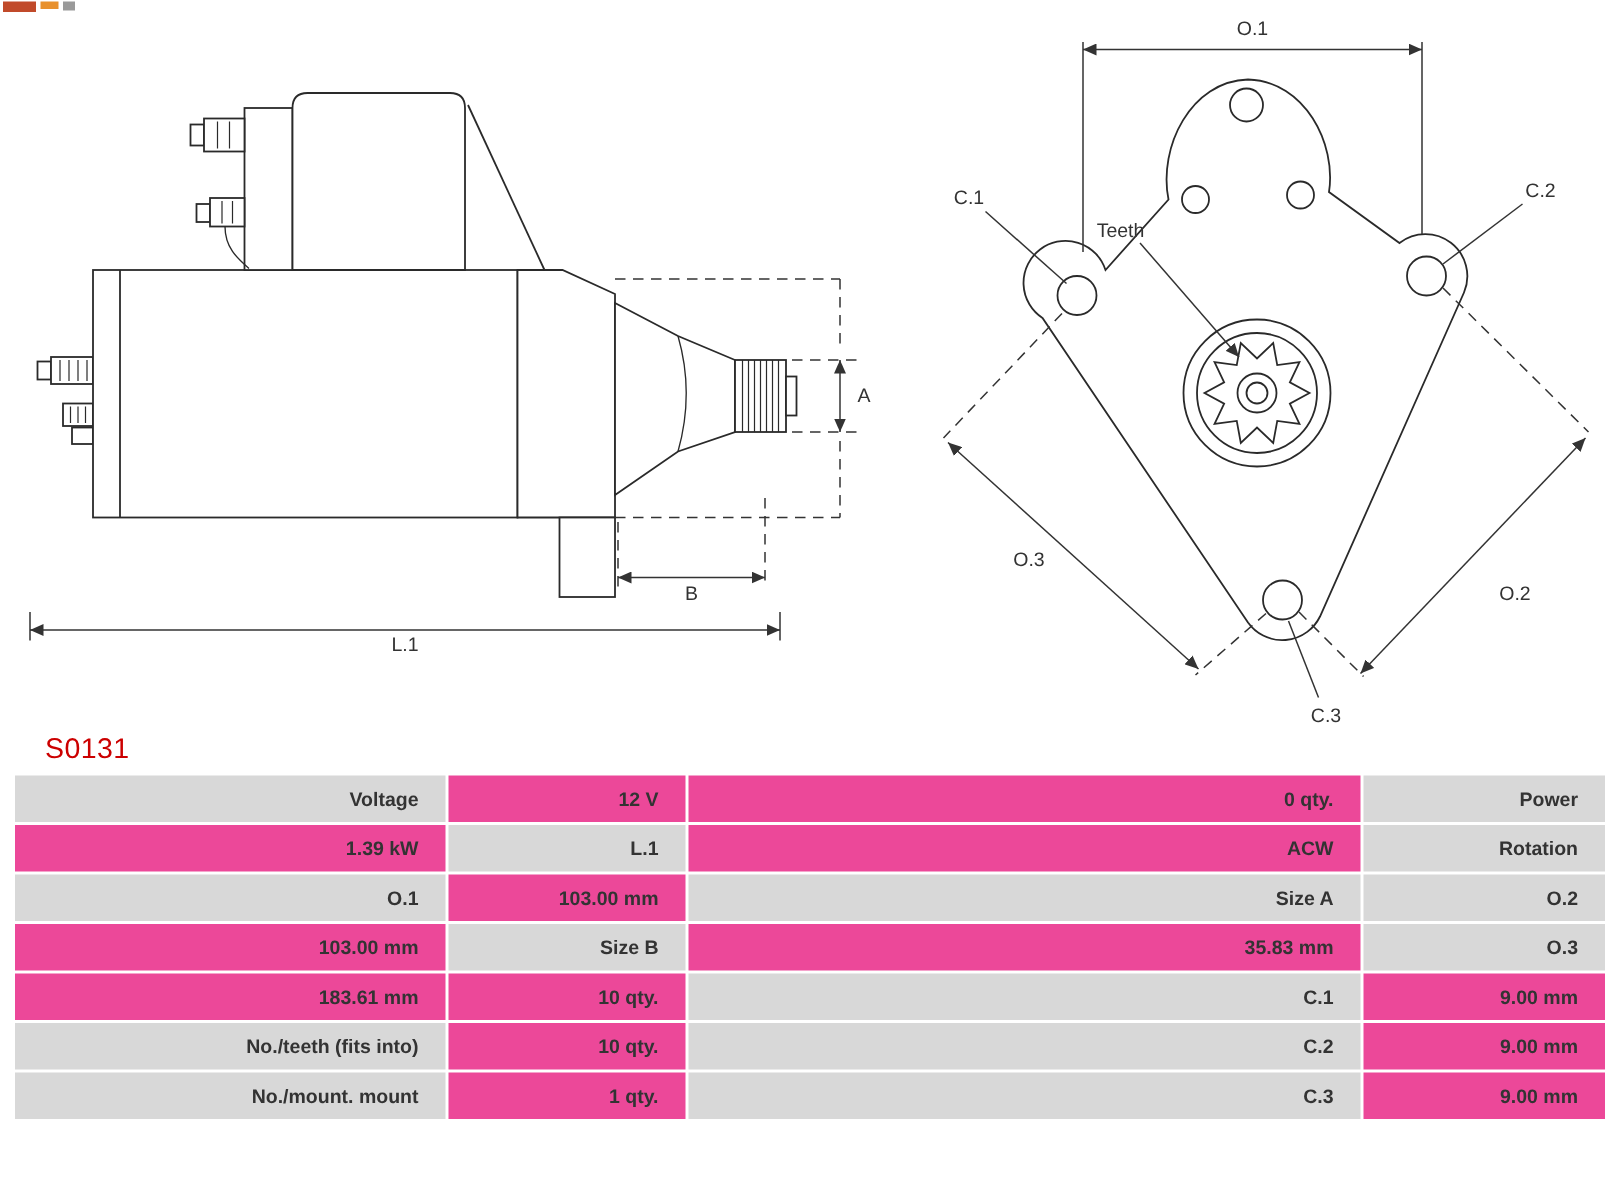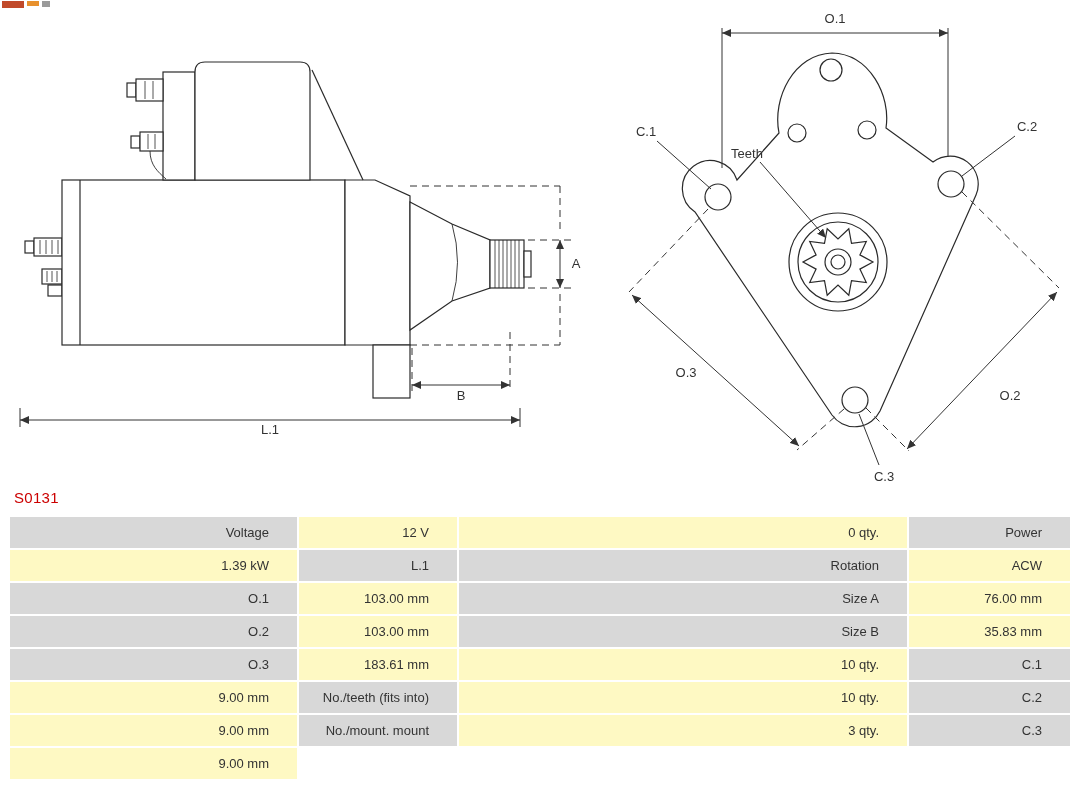--- a/index.html
+++ b/index.html
@@ -8,37 +8,37 @@
 
   .logo-frag { position:absolute; left:2px; top:1px; display:flex; gap:3px; align-items:flex-start; }
   .logo-frag span { display:block; height:7px; }
   .logo-frag .f1 { width:22px; background:#c14a2a; }
   .logo-frag .f2 { width:12px; background:#e8912d; height:5px; }
   .logo-frag .f3 { width:8px;  background:#9a9a9a; height:6px; }
 
   #drawing { position:absolute; left:0; top:0; }
   #drawing text { font-family:"Liberation Sans", sans-serif; font-size:13px; fill:#333333; stroke:none; }
 
-  .part-number { position:absolute; left:14px; top:489px; font-size:15px; color:#cc0000; letter-spacing:0.3px; }
+  .part-number { position:absolute; left:30px; top:489px; font-size:19px; color:#cc0000; letter-spacing:0.3px; }
 
   .spec-table {
     position:absolute; left:10px; top:517px;
     display:grid;
     grid-template-columns:287px 158px 448px 161px;
     gap:2px;
     background:#ffffff;
   }
   .cell {
     height:31px; line-height:31px;
     font-size:13px; color:#333333;
-    text-align:right; padding-right:28px;
-    white-space:nowrap; overflow:hidden;
+    text-align:right; padding-right:18px;
+    white-space:nowrap; overflow:hidden;font-weight:bold;
   }
   .lbl { background:#d8d8d8; }
-  .val { background:#fef9c3;text-align:right; }
+  .val { background:#ec4899;text-align:right; }
 </style>
 </head>
 <body>
 
 <div class="logo-frag">
   <span class="f1"></span>
   <span class="f2"></span>
   <span class="f3"></span>
 </div>
 
@@ -148,41 +148,40 @@
 <div class="spec-table">
 
   <div class="cell lbl">Voltage</div>
   <div class="cell val">12 V</div>
   <div class="cell val">0 qty.</div>
 
   <div class="cell lbl">Power</div>
   <div class="cell val">1.39 kW</div>
   <div class="cell lbl">L.1</div>
 
+  <div class="cell val">ACW</div>
   <div class="cell lbl">Rotation</div>
-  <div class="cell val">ACW</div>
   <div class="cell lbl">O.1</div>
   <div class="cell val">103.00 mm</div>
 
   <div class="cell lbl">Size A</div>
-  <div class="cell val">76.00 mm</div>
   <div class="cell lbl">O.2</div>
   <div class="cell val">103.00 mm</div>
 
   <div class="cell lbl">Size B</div>
   <div class="cell val">35.83 mm</div>
   <div class="cell lbl">O.3</div>
   <div class="cell val">183.61 mm</div>
 
   <div class="cell val">10 qty.</div>
   <div class="cell lbl">C.1</div>
   <div class="cell val">9.00 mm</div>
 
   <div class="cell lbl">No./teeth (fits into)</div>
   <div class="cell val">10 qty.</div>
   <div class="cell lbl">C.2</div>
   <div class="cell val">9.00 mm</div>
 
   <div class="cell lbl">No./mount. mount</div>
-  <div class="cell val">3 qty.</div>
+  <div class="cell val">1 qty.</div>
   <div class="cell lbl">C.3</div>
   <div class="cell val">9.00 mm</div>
 </div>
 
 </body></html>

